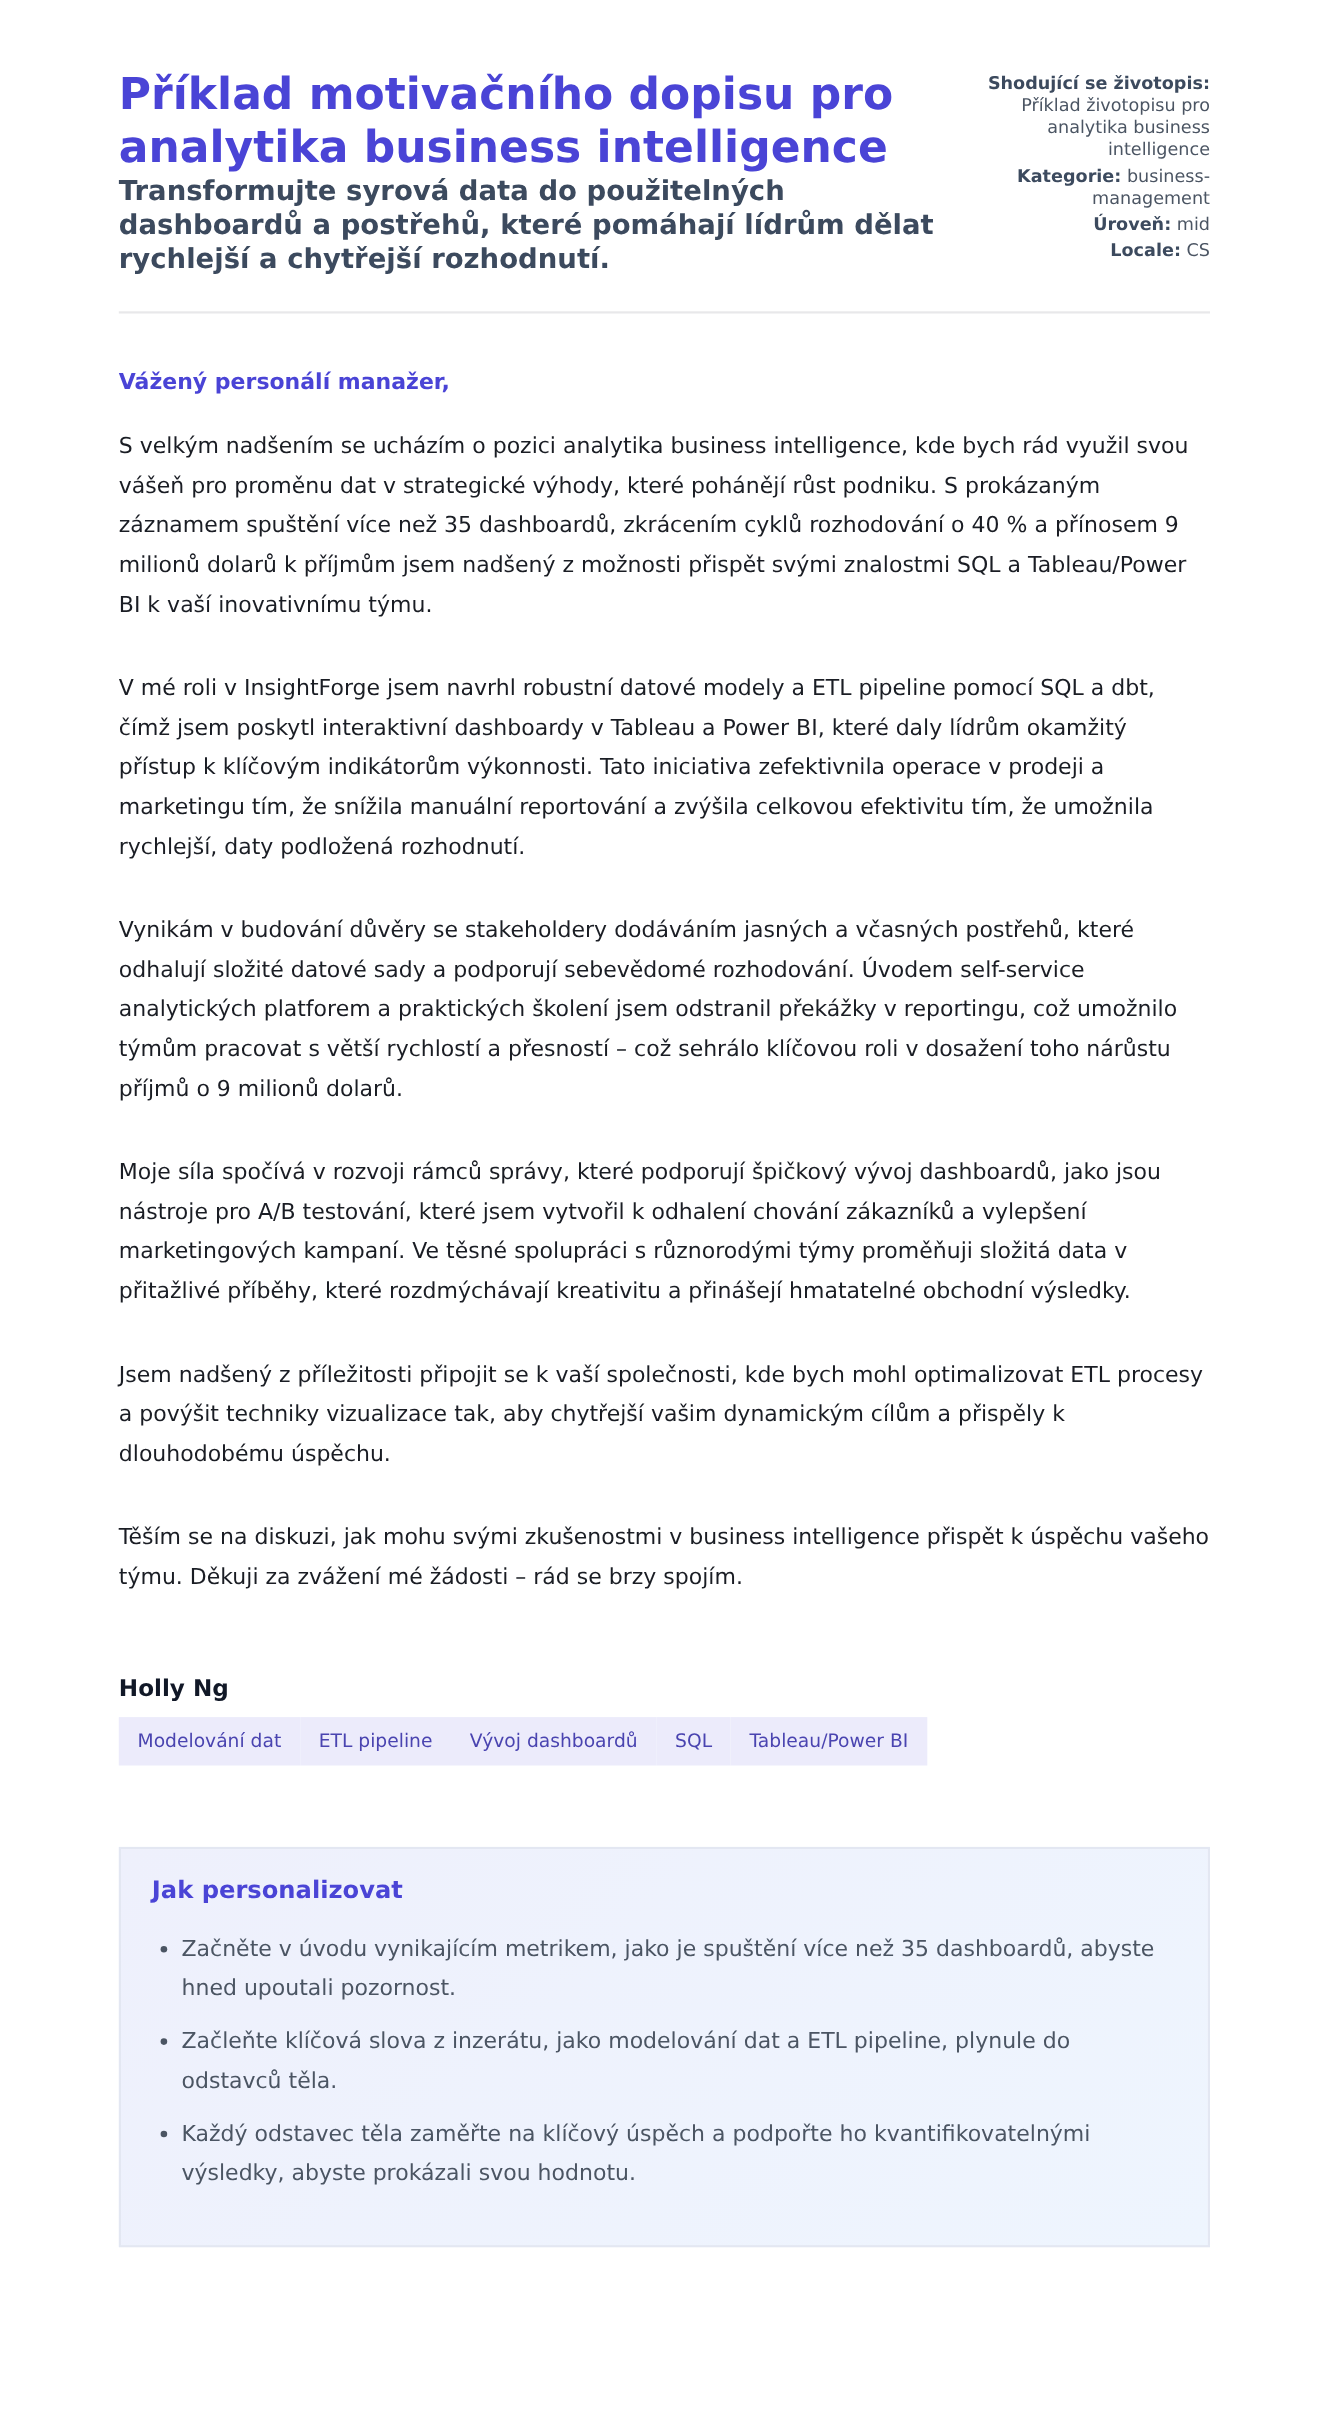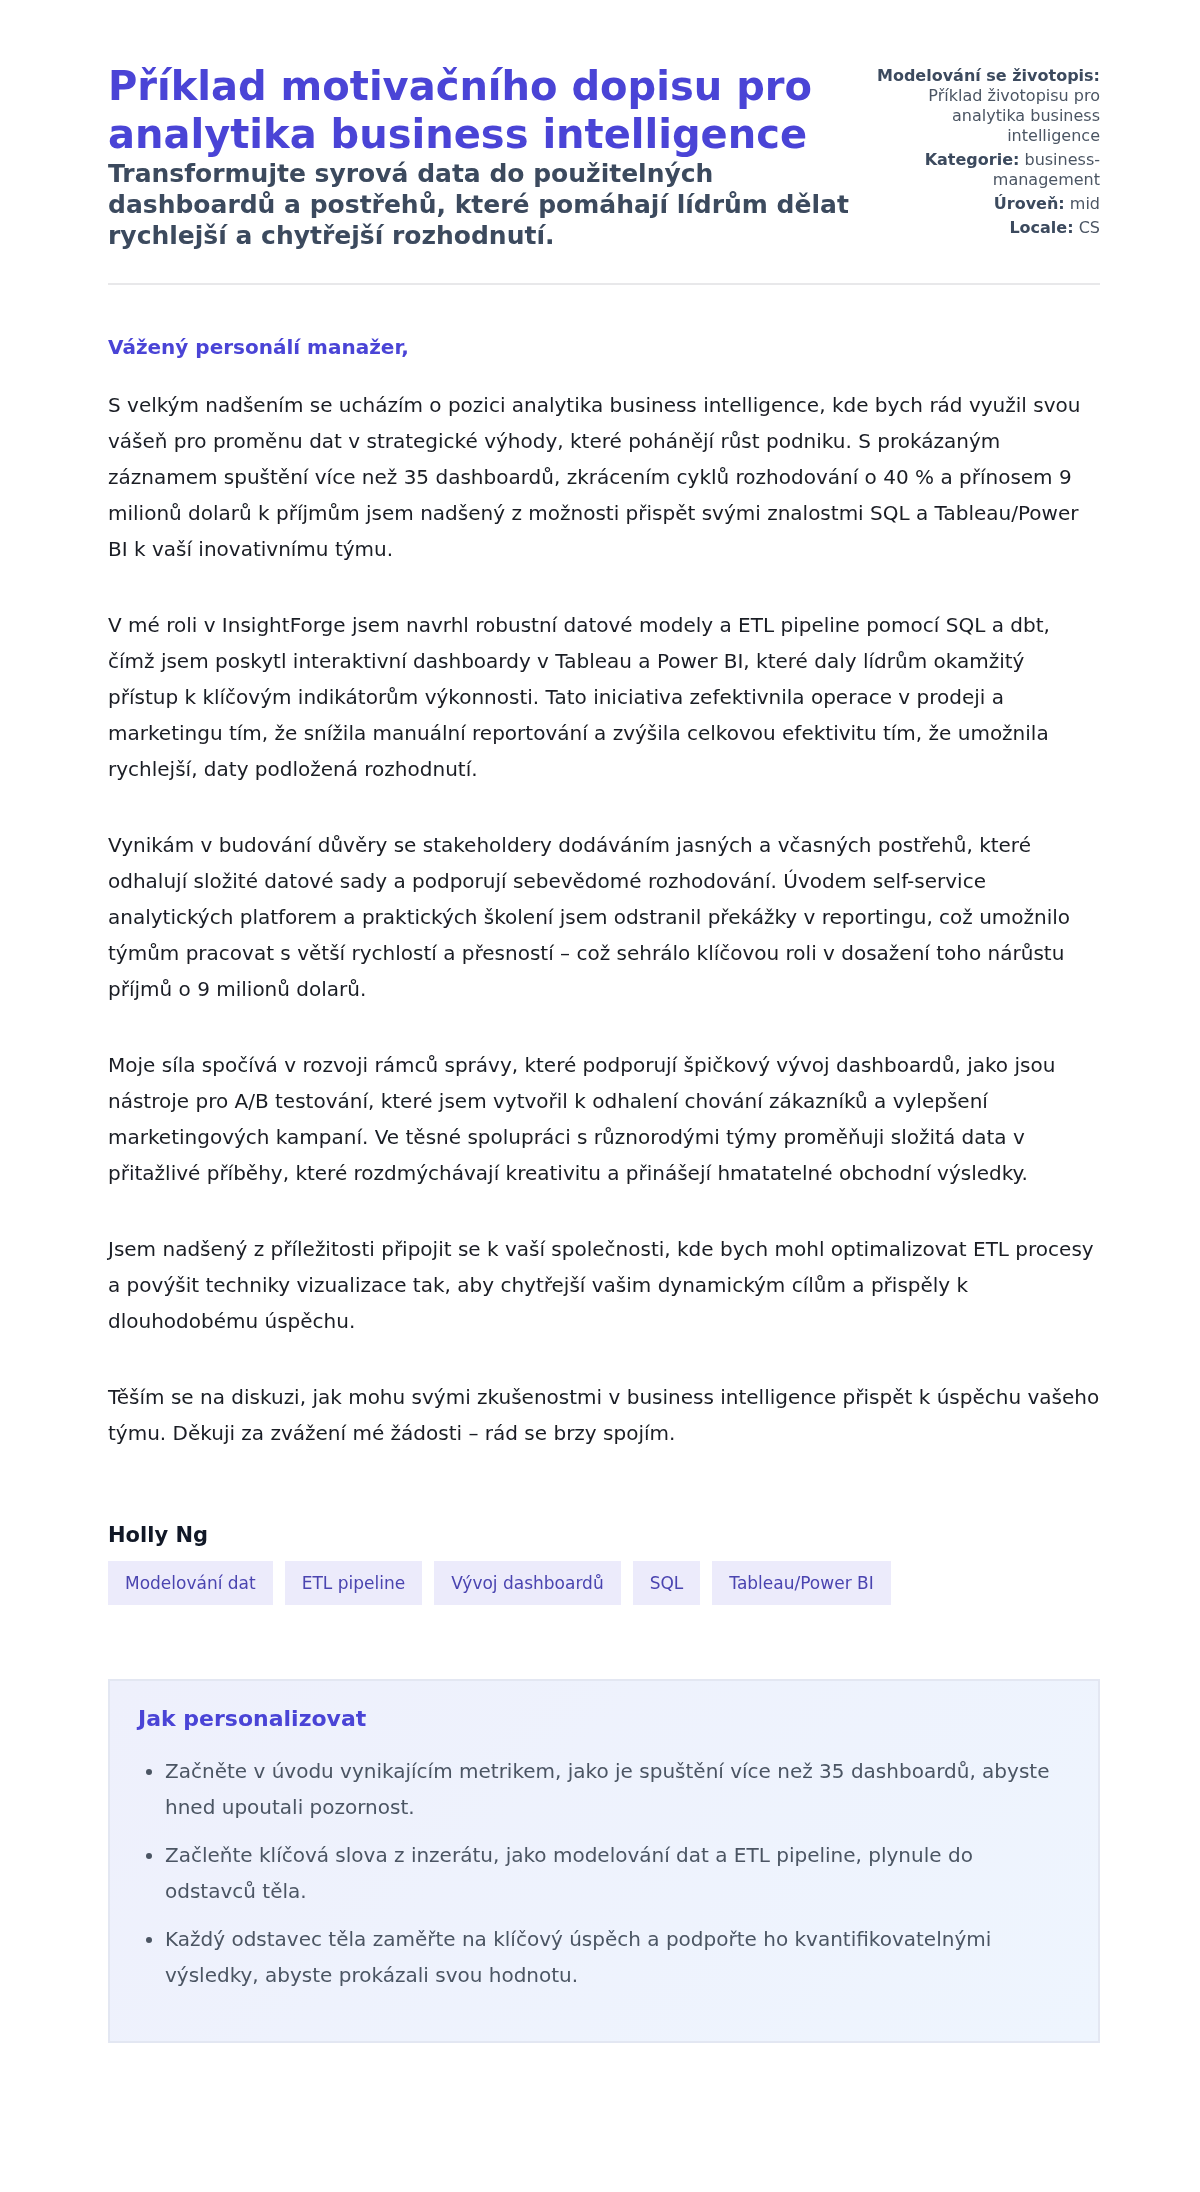--- a/index.html
+++ b/index.html
@@ -34,21 +34,21 @@
       font-size: 20px; font-weight: bold; color: #4a44d6;
       margin: 0 0 26px 0; line-height: 28px;
     }
     .para {
       font-size: 20px; line-height: 36px; color: #1a1d24;
       margin: 0 0 40px 0;
     }
     .signature { margin-top: 70px; }
     .sig-name { font-size: 21px; font-weight: bold; color: #111827; line-height: 28px; margin: 0 0 12px 0; }
     .sig-title { font-size: 21px; color: #4b5563; line-height: 28px; margin: 0; }
-    .tags { display: flex; gap: 12px; }
+    .tags { display: flex; }
     .tag {
       background: #ecebfb; color: #4a44b0;
       font-size: 17px; line-height: 22px;
       padding: 11px 17px;
     }
     .tips {
       margin-top: 74px;
       border: 2px solid #e3e7f2;
       background: linear-gradient(135deg, #eef0fc 0%, #eef5fe 100%);
       padding: 22px 28px 36px 28px;
@@ -66,21 +66,21 @@
 
 <div class="page">
 
   <header class="header">
     <div class="header-left">
       <h1 class="title">Příklad motivačního dopisu pro analytika business intelligence</h1>
       <h2 class="subtitle">Transformujte syrová data do použitelných dashboardů a postřehů, které pomáhají lídrům dělat rychlejší a chytřejší rozhodnutí.</h2>
     </div>
     <div class="meta">
       <div class="meta-row">
-        <span class="meta-key">Modelování se životopis:</span>
+        <span class="meta-key">Shodující se životopis:</span>
         <span>Příklad životopisu pro analytika business intelligence</span>
       </div>
       <div class="meta-row">
         <span class="meta-key">Kategorie:</span>
         <span>business-management</span>
       </div>
       <div class="meta-row">
         <span class="meta-key">Úroveň:</span>
         <span>mid</span>
       </div>

